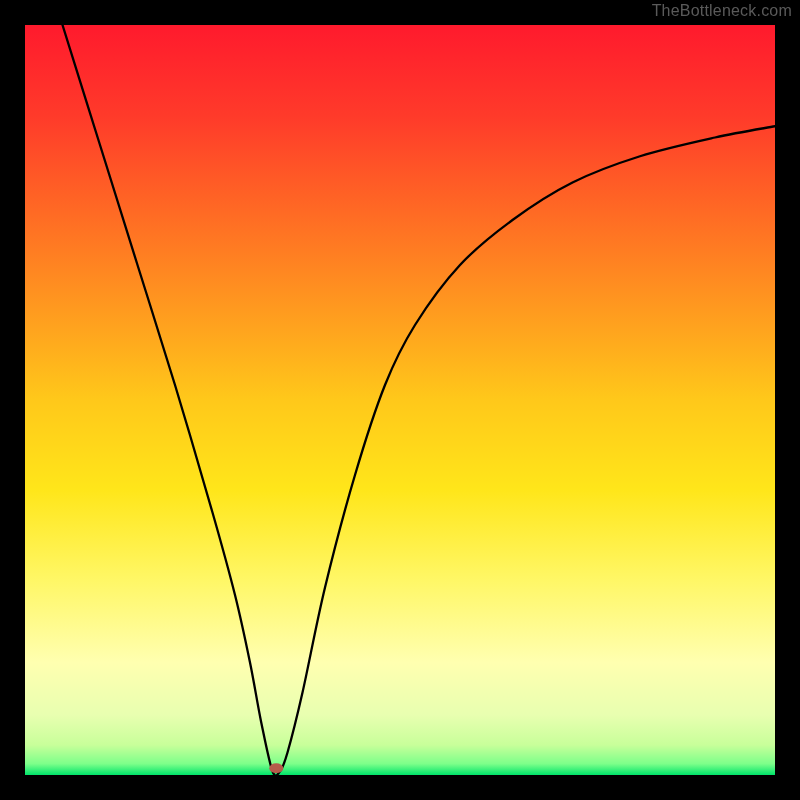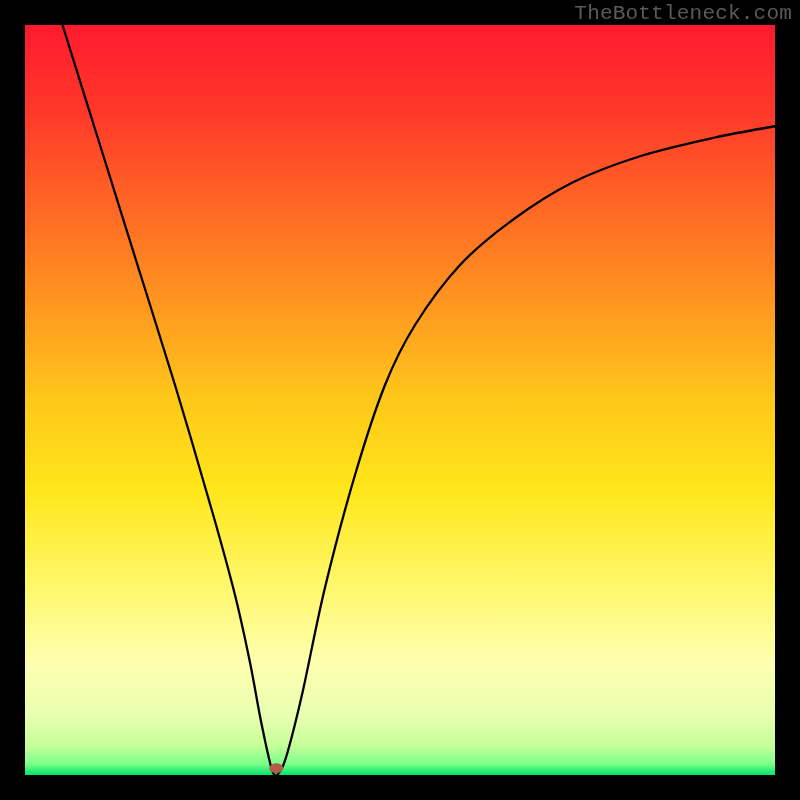--- a/index.html
+++ b/index.html
@@ -15,25 +15,24 @@
     position: relative;
     width: 800px;
     height: 800px;
     background: #000;
   }
   .watermark {
     position: absolute;
     top: 2px;
     right: 8px;
     color: #5a5a5a;
-    font-size: 21px;
+    font-size: 16px;
     font-weight: 400;
     letter-spacing: 0.2px;
     z-index: 10;
-    font-family: Liberation Mono, monospace;
   }
   svg.plot {
     position: absolute;
     top: 25px;
     left: 25px;
     width: 750px;
     height: 750px;
     display: block;
   }
 </style>

